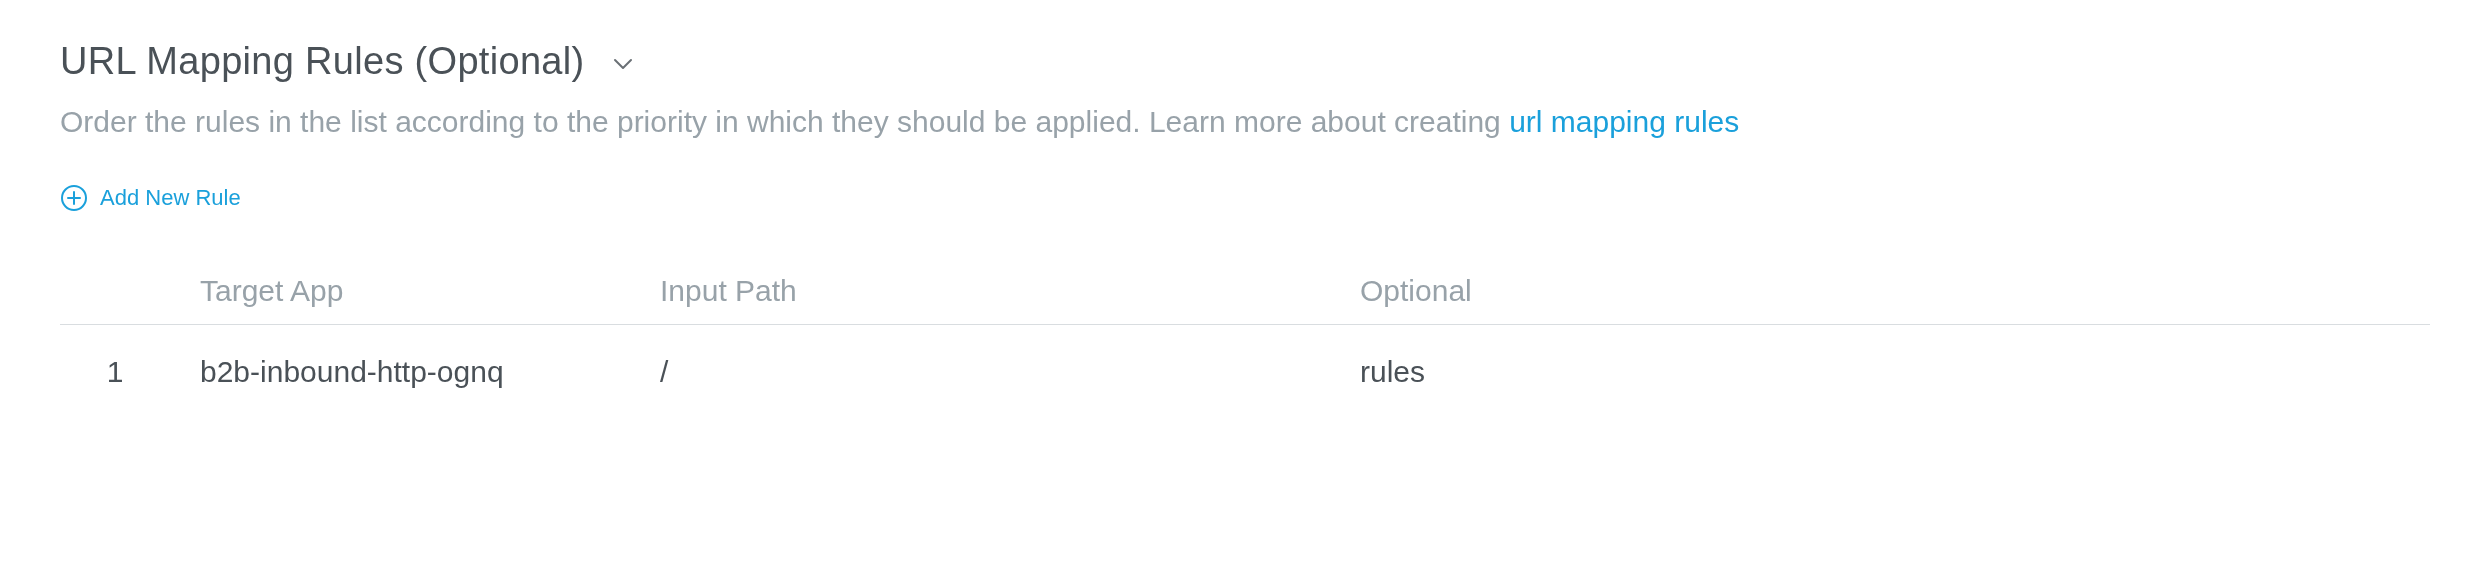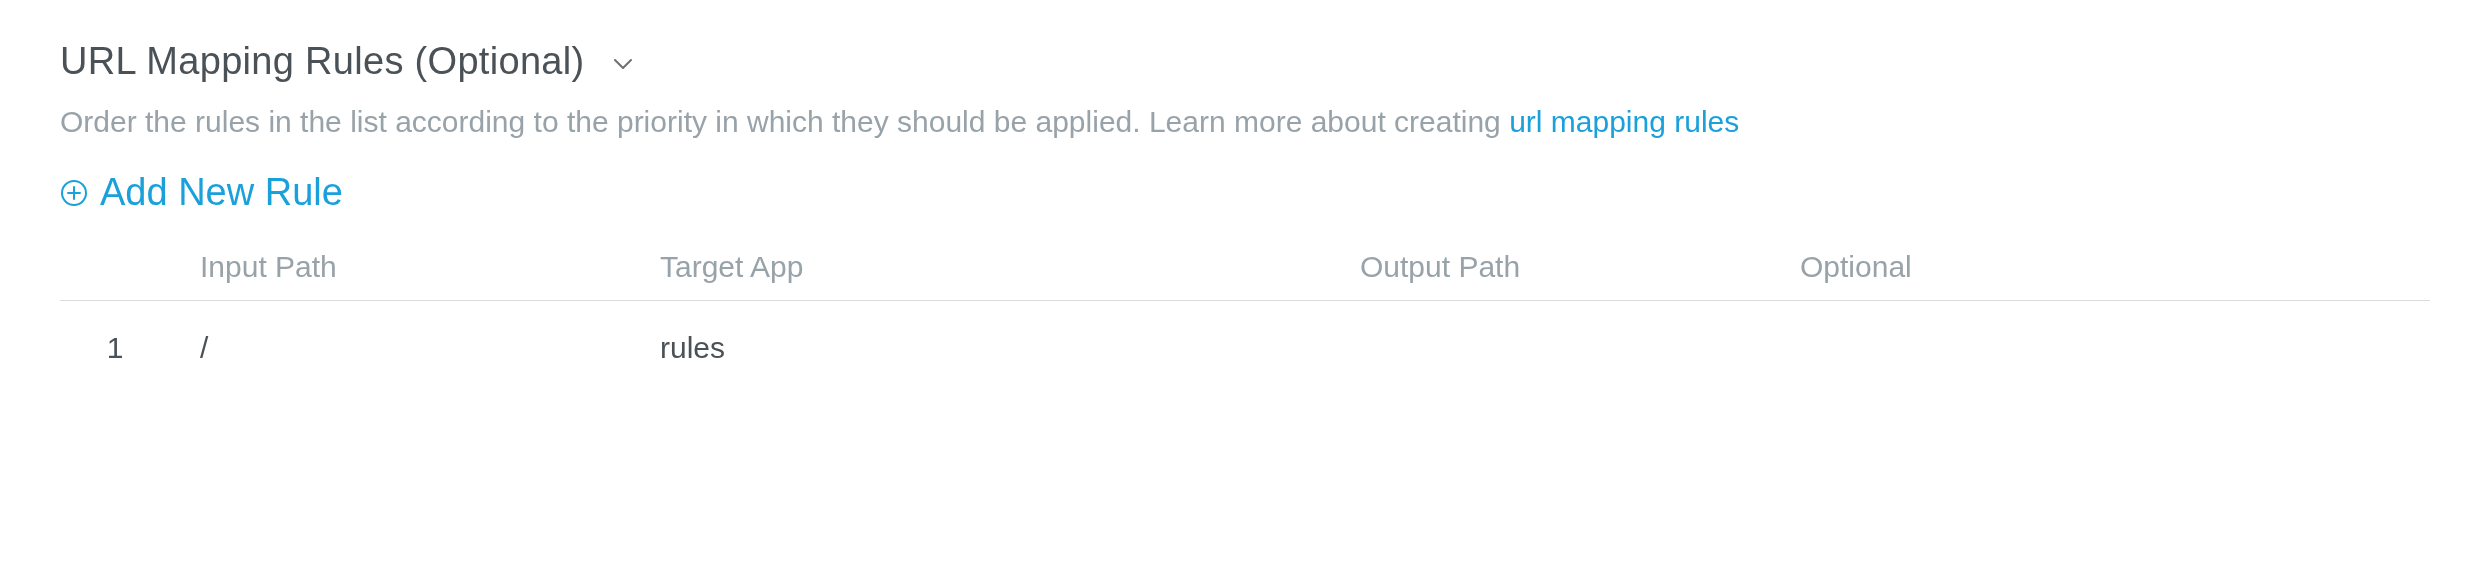--- a/index.html
+++ b/index.html
@@ -30,35 +30,35 @@
       display: inline-flex;
       align-items: center;
       justify-content: center;
       margin-top: 4px;
     }
     .chevron svg { stroke: #6a7075; }
     .description {
       font-size: 30px;
       color: #98a2a9;
       line-height: 1.4;
-      margin-bottom: 28px;
+      margin-bottom: 41px;
       font-weight: 300;
     }
     .description a {
       color: #1aa0db;
       text-decoration: none;
     }
     .add-link {
       display: inline-flex;
       align-items: center;
       gap: 12px;
       color: #1aa0db;
-      font-size: 38px;
+      font-size: 22px;
       cursor: pointer;
-      margin-bottom: 36px;
+      margin-bottom: 62px;
       font-weight: 400;
     }
     .add-link .plus-icon {
       width: 28px;
       height: 28px;
       display: inline-flex;
       align-items: center;
       justify-content: center;
     }
     .add-link .plus-icon svg circle { stroke: #1aa0db; }
@@ -120,29 +120,29 @@
       <line x1="14" y1="8" x2="14" y2="20" stroke-width="2" stroke-linecap="round"></line>
       <line x1="8" y1="14" x2="20" y2="14" stroke-width="2" stroke-linecap="round"></line>
     </svg>
   </span>
   <span>Add New Rule</span>
 </div>
 
 <div class="table-wrap">
   <div class="table-header">
     <div></div>
+    <div>Target App</div>
     <div>Input Path</div>
-    <div>Target App</div>
-    <div>Output Path</div>
     <div>Optional</div>
     <div></div>
   </div>
 
   <div class="table-row">
     <div class="row-index">1</div>
+    <div>b2b-inbound-http-ognq</div>
     <div>/</div>
     <div>rules</div>
     <div></div>
   </div>
 </div>
 
 
 
 
 </body></html>

